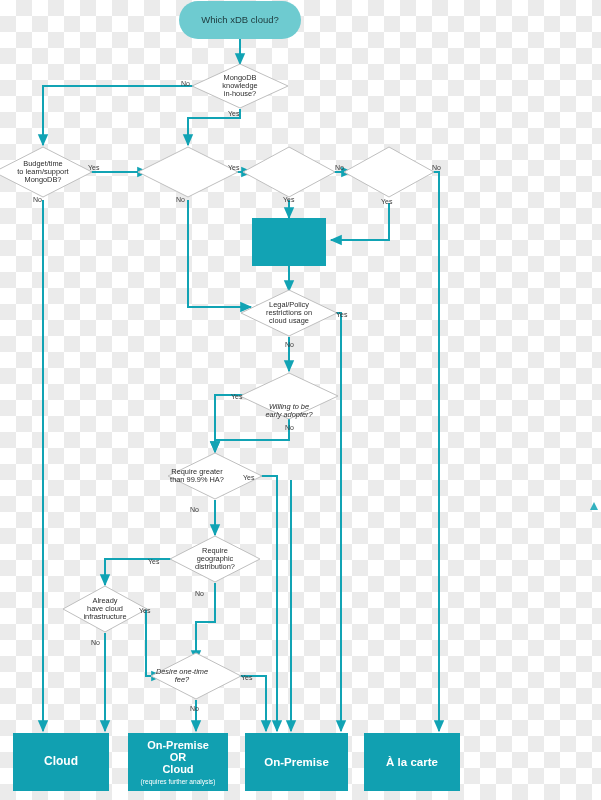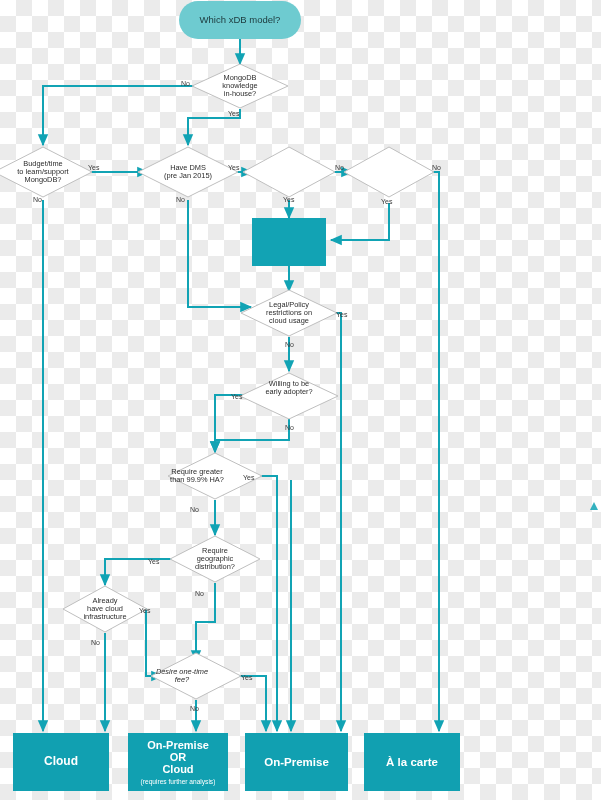--- a/index.html
+++ b/index.html
@@ -94,27 +94,26 @@
     <rect x="252" y="218" width="74" height="48" fill="#12a3b4"></rect>
 
     <rect x="13" y="733" width="96" height="58" fill="#11a0b1"></rect>
     <rect x="128" y="733" width="100" height="58" fill="#11a0b1"></rect>
     <rect x="245" y="733" width="103" height="58" fill="#11a0b1"></rect>
     <rect x="364" y="733" width="96" height="58" fill="#11a0b1"></rect>
 
     <path d="M594,502 l4,8 h-8 z" fill="#11a3b4" opacity="0.85"></path>
   </svg>
 
-  <div class="nodeText termLabel" style="left:179px;top:1px;width:122px;height:38px;font-size:9.5px;color:#1d3a3d;font-weight:normal;">Which xDB model?</div>
+  <div class="nodeText termLabel" style="left:179px;top:1px;width:122px;height:38px;font-size:9.5px;color:#1d3a3d;font-weight:normal;">Which xDB cloud?</div>
 
   <div class="nodeText diamondLabel" style="left:196px;top:64px;width:88px;height:44px;">MongoDB<br>knowledge<br>in-house?</div>
   <div class="nodeText diamondLabel" style="left:-2px;top:150px;width:90px;height:44px;">Budget/time<br>to learn/support<br>MongoDB?</div>
-  <div class="nodeText diamondLabel" style="left:143px;top:152px;width:90px;height:40px;">Have DMS<br>(pre Jan 2015)</div>
   <div class="nodeText diamondLabel" style="left:246px;top:292px;width:86px;height:42px;">Legal/Policy<br>restrictions on<br>cloud usage</div>
-  <div class="nodeText diamondLabel" style="left:247px;top:370px;width:84px;height:36px;">Willing to be<br>early adopter?</div>
+  <div class="nodeText diamondLabel" style="left:247px;top:393px;width:84px;height:36px;font-style:italic;">Willing to be<br>early adopter?</div>
   <div class="nodeText diamondLabel" style="left:155px;top:459px;width:84px;height:34px;">Require greater<br>than 99.9% HA?</div>
   <div class="nodeText diamondLabel" style="left:67px;top:589px;width:76px;height:40px;">Already<br>have cloud<br>infrastructure</div>
   <div class="nodeText diamondLabel" style="left:177px;top:539px;width:76px;height:40px;">Require<br>geographic<br>distribution?</div>
   <div class="nodeText diamondLabel" style="left:142px;top:660px;width:80px;height:32px;font-style:italic;">Desire one-time<br>fee?</div>
 
 
   <div class="nodeText termLabel" style="left:13px;top:733px;width:96px;height:58px;font-size:12px;">Cloud</div>
 
   <div style="position:absolute;left:128px;top:733px;width:100px;height:58px;display:flex;flex-direction:column;align-items:center;justify-content:center;">
     <div class="termLabel" style="font-size:11px;line-height:1.12;text-align:center;position:static;display:block;">On-Premise<br>OR<br>Cloud</div>

